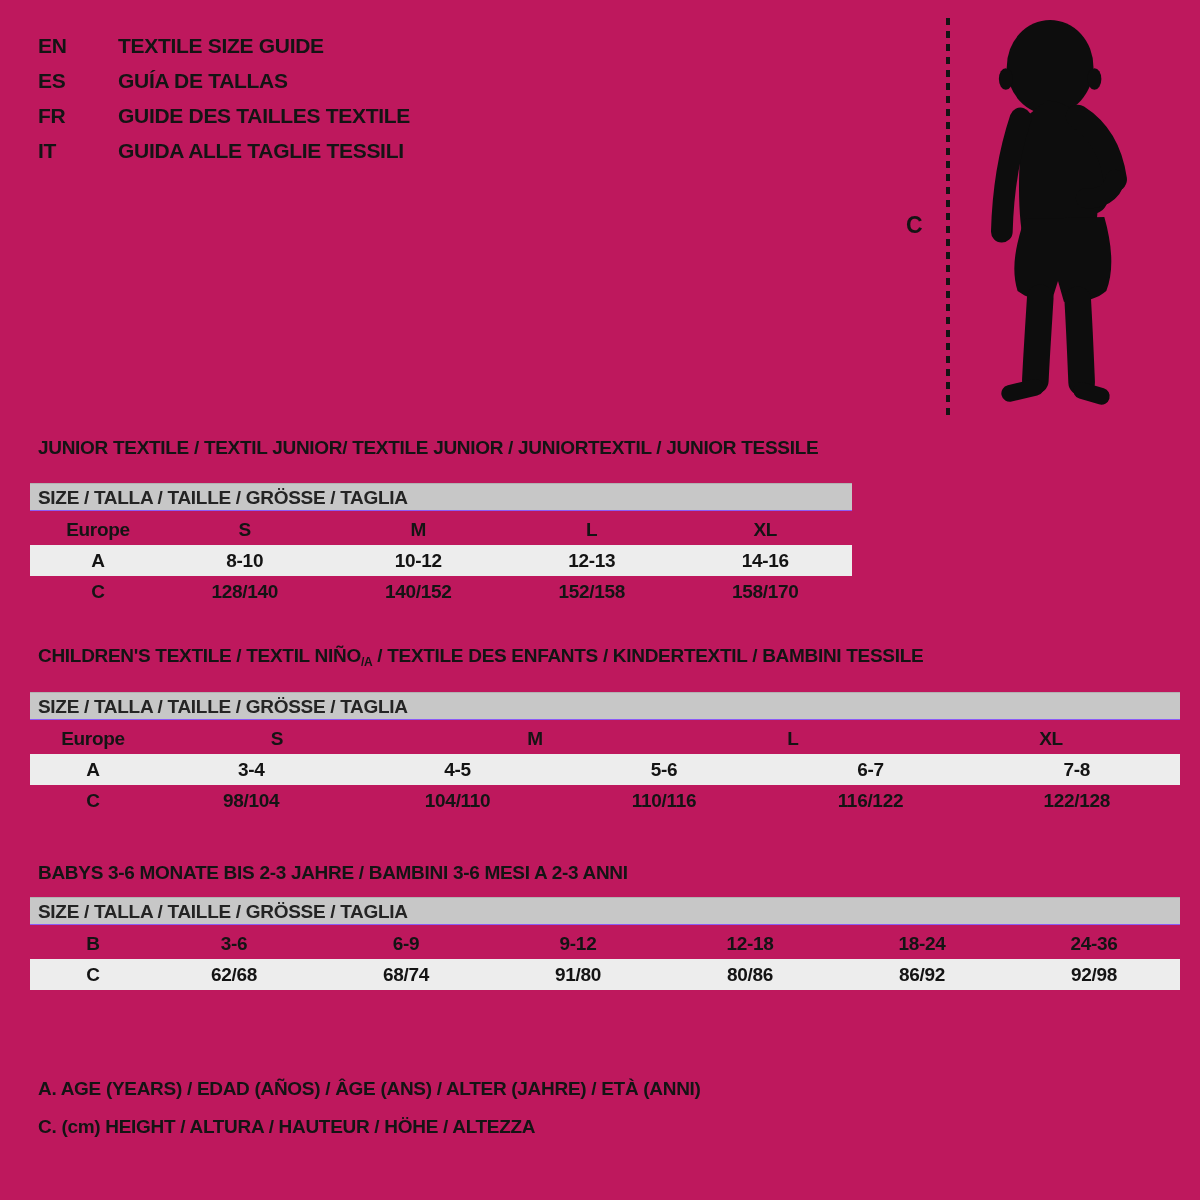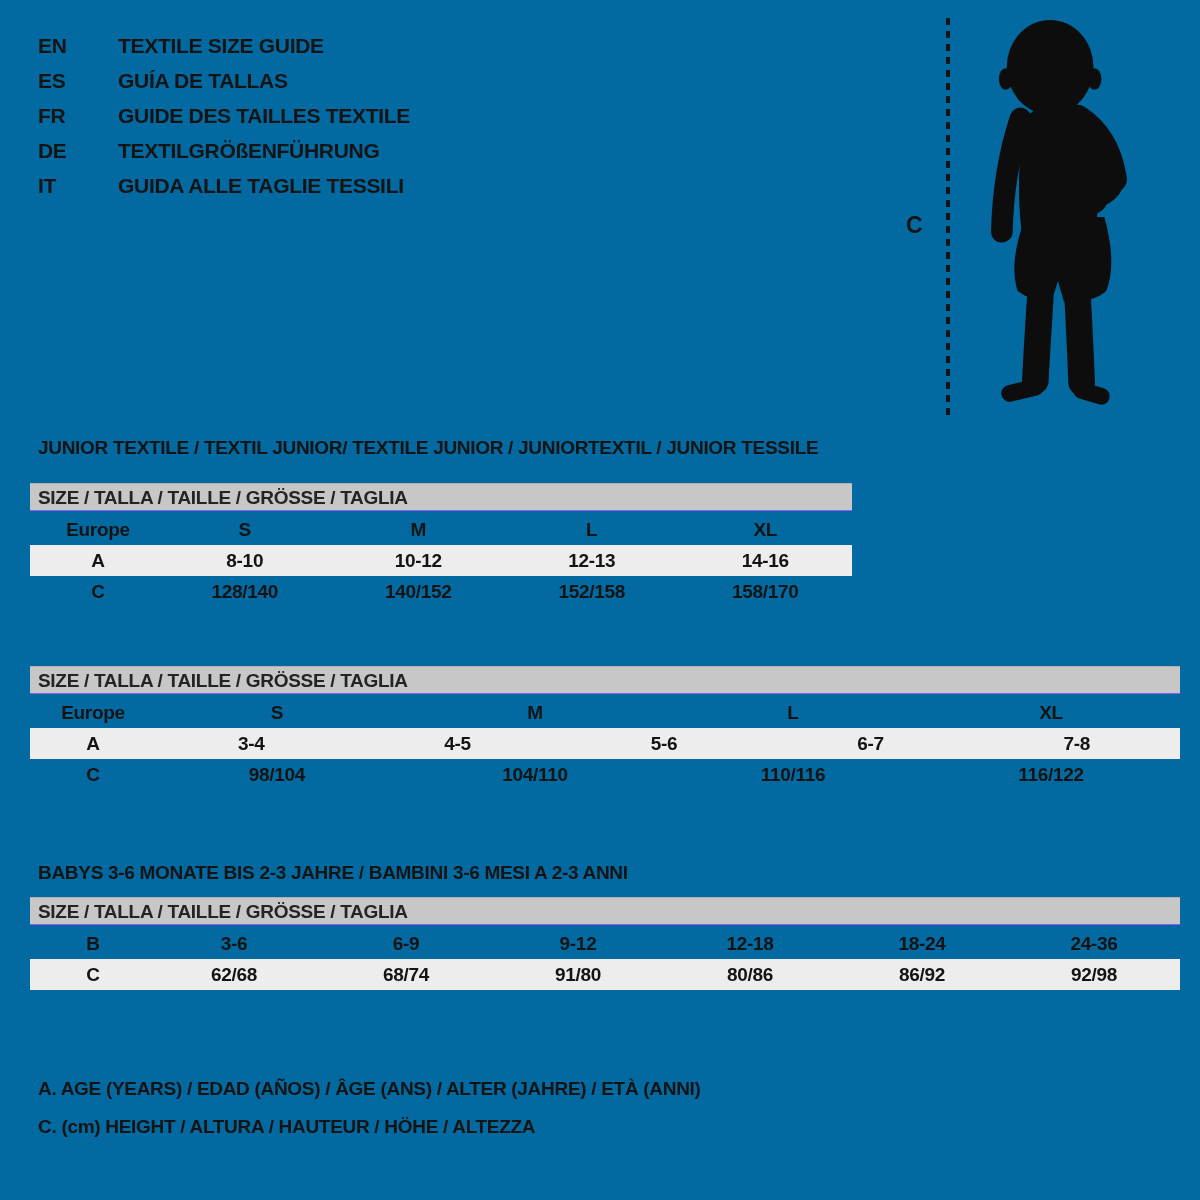--- a/index.html
+++ b/index.html
@@ -1,19 +1,19 @@
 <!DOCTYPE html>
 <html><head>
 <meta charset="utf-8">
 <style>
   html,body{margin:0;padding:0;background:#ffffff;}
   .page{
     position:relative;
     width:1200px;height:1200px;
-    background:#0369a1;
+    background:#be185d;
     font-family:"Liberation Sans", sans-serif;
     color:#141414;
     letter-spacing:-0.3px;
     overflow:hidden;
   }
   
   .lang-block{position:absolute;left:38px;top:28px;}
   .lang-row{display:flex;height:35px;line-height:35px;font-size:21px;font-weight:bold;}
   .lang-code{width:80px;}
   
@@ -57,24 +57,20 @@
       <span class="lang-code">EN</span>
       <span class="lang-label">TEXTILE SIZE GUIDE</span>
     </div>
     <div class="lang-row">
       <span class="lang-code">ES</span>
       <span class="lang-label">GUÍA DE TALLAS</span>
     </div>
     <div class="lang-row">
       <span class="lang-code">FR</span>
       <span class="lang-label">GUIDE DES TAILLES TEXTILE</span>
-    </div>
-    <div class="lang-row">
-      <span class="lang-code">DE</span>
-      <span class="lang-label">TEXTILGRÖßENFÜHRUNG</span>
     </div>
     <div class="lang-row">
       <span class="lang-code">IT</span>
       <span class="lang-label">GUIDA ALLE TAGLIE TESSILI</span>
     </div>
   </div>
 
   <div class="dashed-line"></div>
   <div class="c-label">C</div>
   <svg class="baby-svg" viewBox="0 0 160 410" xmlns="http://www.w3.org/2000/svg">
@@ -126,20 +122,21 @@
         <div class="cell label">C</div>
         <div class="cell">128/140</div>
         <div class="cell">140/152</div>
         <div class="cell">152/158</div>
         <div class="cell">158/170</div>
       </div>
     </div>
   </div>
 
   <div class="section sec-children">
+    <div class="tbl-title"><span>CHILDREN'S TEXTILE / TEXTIL NIÑO</span><span class="subscript">/A</span><span> / TEXTILE DES ENFANTS / KINDERTEXTIL / BAMBINI TESSILE</span></div>
     <div class="band">SIZE / TALLA / TAILLE / GRÖSSE / TAGLIA</div>
     <div class="rows">
       <div class="trow">
         <div class="cell label">Europe</div>
         <div class="cell">S</div>
         <div class="cell">M</div>
         <div class="cell">L</div>
         <div class="cell">XL</div>
       </div>
       <div class="trow shaded">
@@ -149,20 +146,21 @@
         <div class="cell">5-6</div>
         <div class="cell">6-7</div>
         <div class="cell">7-8</div>
       </div>
       <div class="trow">
         <div class="cell label">C</div>
         <div class="cell">98/104</div>
         <div class="cell">104/110</div>
         <div class="cell">110/116</div>
         <div class="cell">116/122</div>
+        <div class="cell">122/128</div>
       </div>
     </div>
   </div>
 
   <div class="section sec-babies">
     <div class="tbl-title" style="margin-top:9px;">BABYS 3-6 MONATE BIS 2-3 JAHRE / BAMBINI 3-6 MESI A 2-3 ANNI</div>
     <div class="band">SIZE / TALLA / TAILLE / GRÖSSE / TAGLIA</div>
     <div class="rows">
       <div class="trow">
         <div class="cell label">B</div>

